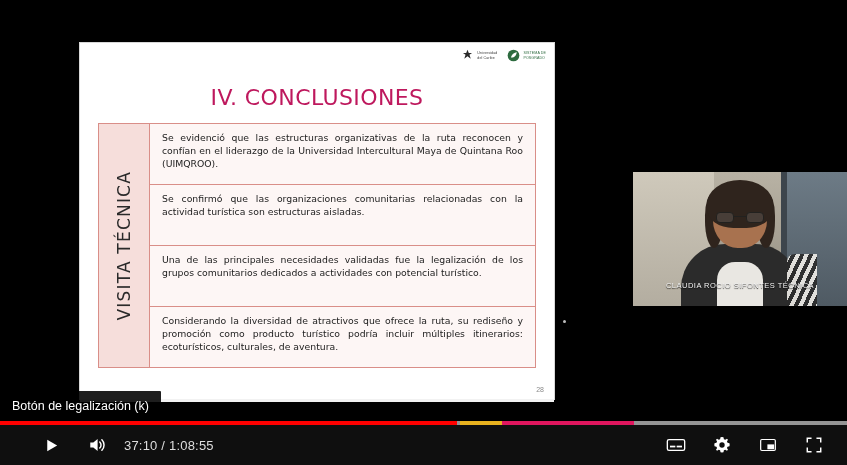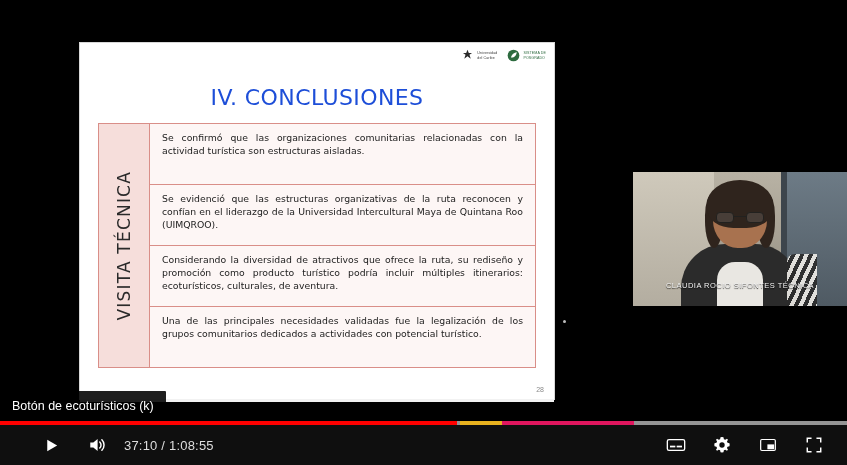--- a/index.html
+++ b/index.html
@@ -76,21 +76,21 @@
   .logo-text.green { color: #2d6b3f; }
 
   #slide-title {
     position: absolute;
     top: 42px;
     left: 0;
     width: 100%;
     text-align: center;
     font-size: 22px;
     letter-spacing: .4px;
-    color: #1d4ed8;
+    color: #be185d;
     font-family: "DejaVu Sans", sans-serif;
   }
 
   #slide-body {
     position: absolute;
     left: 18px;
     top: 80px;
     width: 438px;
     height: 245px;
     display: flex;
@@ -429,24 +429,24 @@
           </div>
         </div>
 
         <div id="slide-title">IV. CONCLUSIONES</div>
 
         <div id="slide-body">
           <div id="vertical-label">
             <span>VISITA TÉCNICA</span>
           </div>
           <div id="bullets">
+            <div class="bullet">Se evidenció que las estructuras organizativas de la ruta reconocen y confían en el liderazgo de la Universidad Intercultural Maya de Quintana Roo (UIMQROO).</div>
             <div class="bullet">Se confirmó que las organizaciones comunitarias relacionadas con la actividad turística son estructuras aisladas.</div>
-            <div class="bullet">Se evidenció que las estructuras organizativas de la ruta reconocen y confían en el liderazgo de la Universidad Intercultural Maya de Quintana Roo (UIMQROO).</div>
+            <div class="bullet">Una de las principales necesidades validadas fue la legalización de los grupos comunitarios dedicados a actividades con potencial turístico.</div>
             <div class="bullet">Considerando la diversidad de atractivos que ofrece la ruta, su rediseño y promoción como producto turístico podría incluir múltiples itinerarios: ecoturísticos, culturales, de aventura.</div>
-            <div class="bullet">Una de las principales necesidades validadas fue la legalización de los grupos comunitarios dedicados a actividades con potencial turístico.</div>
           </div>
         </div>
 
         <div id="slide-pagenum">28</div>
       </div>
 
       <div id="slide-shadow"></div>
       <div id="share-cursor"></div>
     </div>
 
@@ -467,21 +467,21 @@
       <div id="person-head"></div>
       <div id="person-hair"></div>
       <div id="glasses">
         <div class="lens l"></div>
         <div class="bridge"></div>
         <div class="lens r"></div>
       </div>
       <div id="webcam-name">CLAUDIA ROCIO SIFONTES TÉCNICA</div>
     </div>
 
-    <div id="tooltip">Botón de ecoturísticos (k)</div>
+    <div id="tooltip">Botón de legalización (k)</div>
   </div>
 
   <div id="progress-wrap">
     <div id="progress-bg"></div>
     <div id="progress-loaded"></div>
     <div class="chapter-marker" id="marker-0" style="left: 54.3%; width: 5%; background: rgb(232, 178, 31);"></div>
     <div class="chapter-marker" id="marker-1" style="left: 59.3%; width: 15.5%; background: rgb(224, 22, 94);"></div>
     <div id="progress-played" style="width: 54%; background: rgb(255, 0, 0);"></div>
   </div>
 

